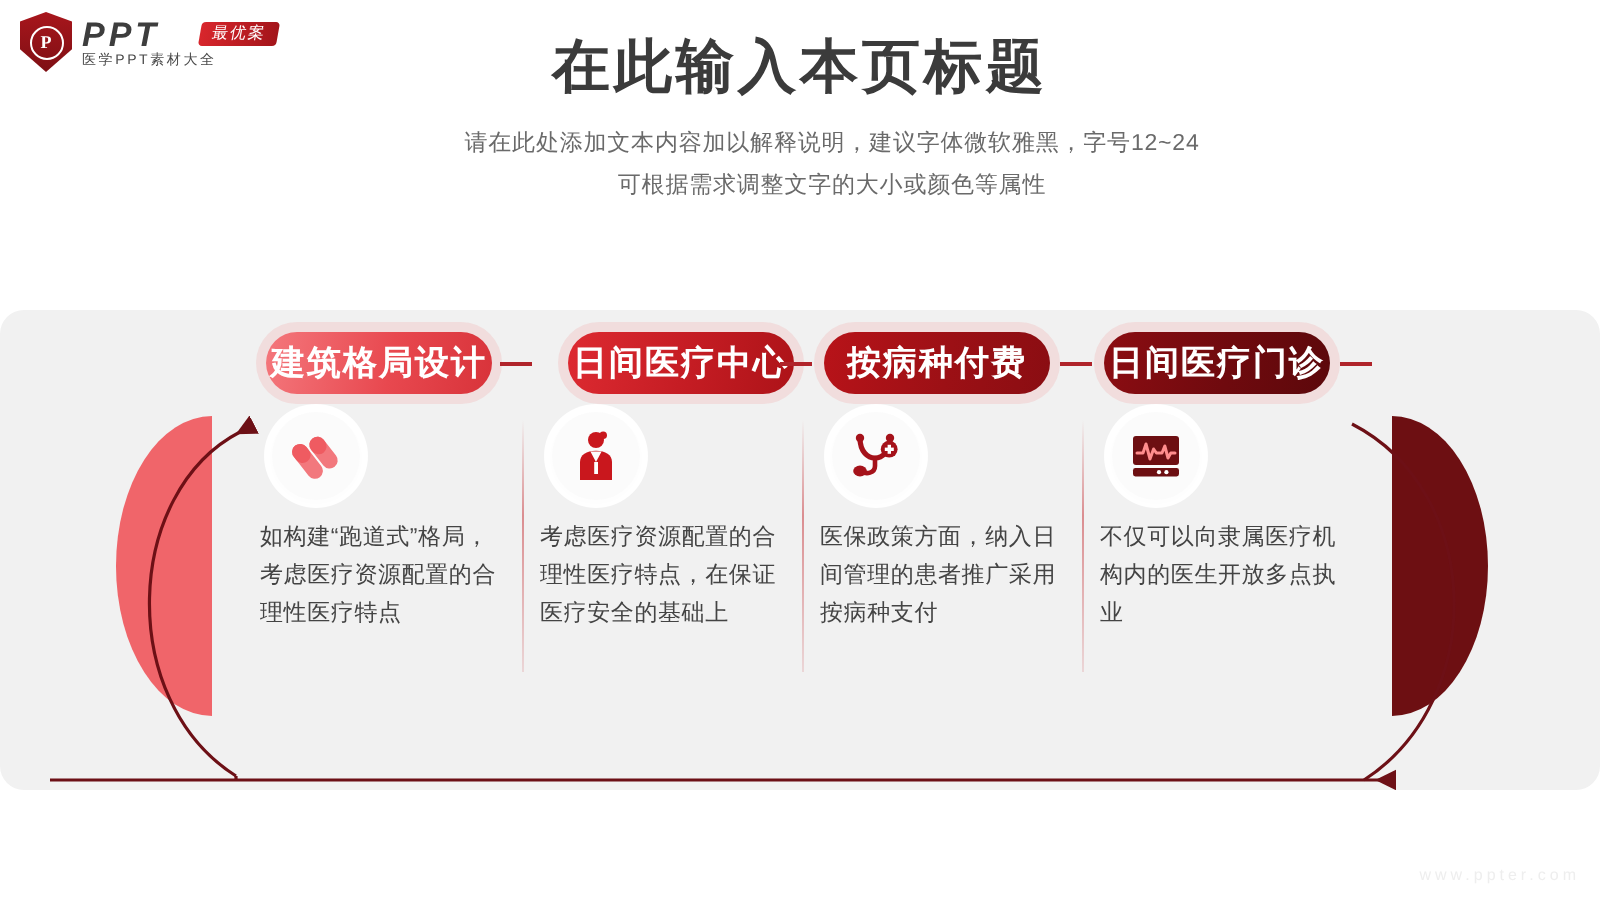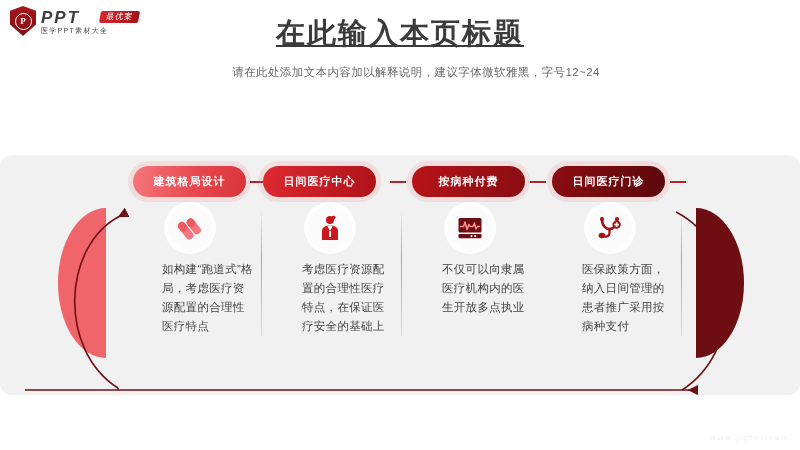--- a/index.html
+++ b/index.html
@@ -34,21 +34,21 @@
   .badge{
     background:linear-gradient(90deg,#d8262c,#a3151a);
     color:#fff;font-size:8px;padding:2px 6px;border-radius:2px;
     letter-spacing:1px;line-height:1;transform:skewX(-10deg);
   }
   .logosub{font-size:7px;color:#4a4a4a;letter-spacing:1.3px;line-height:1;}
 
   
   .title{
     position:absolute;left:0;right:0;top:14px;text-align:center;
-    font-size:29px;font-weight:bold;color:#3b3b3b;letter-spacing:2px;text-decoration:underline;
+    font-size:29px;font-weight:bold;color:#3b3b3b;letter-spacing:2px;
   }
   .sub{
     position:absolute;left:0;right:0;top:62px;text-align:center;
     font-size:11.5px;color:#6a6a6a;line-height:21px;letter-spacing:.4px;padding-left:32px;
   }
 
   
   .panel{
     position:absolute;left:0;right:0;top:155px;height:240px;
     background:#f1f1f1;border-radius:12px;
@@ -71,39 +71,39 @@
   }
 
   
   .arrow-svg{position:absolute;left:0;top:150px;width:800px;height:260px;pointer-events:none;}
 
   
   .pills{position:absolute;left:0;right:0;top:166px;height:34px;}
   .pill{
     position:absolute;top:0;height:31px;border-radius:16px;
     display:flex;align-items:center;justify-content:center;
-    color:#fff;font-size:11px;font-weight:bold;letter-spacing:1px;
+    color:#fff;font-size:17px;font-weight:bold;letter-spacing:1px;
     box-shadow:0 0 0 5px rgba(240,120,120,.16);
   }
   .pill.p0{left:133px;width:113px;background:linear-gradient(100deg,#f4777c 0%,#e8484f 55%,#d8333a 100%);}
-  .pill.p1{left:263px;width:113px;background:linear-gradient(100deg,#dd2a31 0%,#c41c23 55%,#ad1318 100%);}
+  .pill.p1{left:284px;width:113px;background:linear-gradient(100deg,#dd2a31 0%,#c41c23 55%,#ad1318 100%);}
   .pill.p2{left:412px;width:113px;background:linear-gradient(100deg,#b81319 0%,#9c1015 55%,#8a0d12 100%);}
   .pill.p3{left:552px;width:113px;background:linear-gradient(100deg,#8c0d12 0%,#6f0a0e 55%,#5c080b 100%);}
 
   .connector{
     position:absolute;top:15px;width:16px;height:2px;background:#b0242b;
   }
   .connector.c0{left:250px;}
   .connector.c1{left:390px;}
   .connector.c2{left:530px;}
   .connector.c3{left:670px;}
 
   
   .cols{position:absolute;left:122px;right:118px;top:204px;height:150px;display:flex;}
-  .col{flex:1;position:relative;padding:0 8px;box-sizing:border-box;margin-left:32px;}
+  .col{flex:1;position:relative;padding:0 8px;box-sizing:border-box;}
   .divider{
     position:absolute;top:6px;right:0;width:1px;height:126px;
     background:linear-gradient(180deg,rgba(200,60,65,0) 0%,rgba(200,60,65,.55) 38%,rgba(200,60,65,.15) 100%);
   }
   .icon-wrap{
     width:44px;height:44px;border-radius:50%;background:#fbfbfb;
     box-shadow:0 0 0 4px rgba(255,255,255,.95),0 1px 4px rgba(0,0,0,.05);
     display:flex;align-items:center;justify-content:center;margin:2px 0 10px 6px;
   }
   .icon-wrap svg{display:block;}
@@ -130,20 +130,21 @@
         <span class="ppt-word">PPT</span>
         <span class="badge">最优案</span>
       </div>
       <div class="logosub">医学PPT素材大全</div>
     </div>
   </div>
 
   <div class="title">在此输入本页标题</div>
   <div class="sub">
     <div>请在此处添加文本内容加以解释说明，建议字体微软雅黑，字号12~24</div>
+    <div>可根据需求调整文字的大小或颜色等属性</div>
   </div>
 
   <div class="panel">
     <div class="panel-inner"></div>
   </div>
 
   <div class="d-left"></div>
   <div class="d-right"></div>
 
   <svg class="arrow-svg" viewBox="0 0 800 260">
@@ -196,44 +197,44 @@
           <rect x="11.1" y="16" width="1.9" height="6" fill="#fdfdfd"></rect>
         </svg>
       </div>
       <div class="ctext">考虑医疗资源配置的合理性医疗特点，在保证医疗安全的基础上</div>
       <div class="divider"></div>
     </div>
 
     <div class="col">
       <div class="icon-wrap">
         <svg width="26" height="24" viewBox="0 0 26 24">
-          <rect x="1.5" y="2" width="23" height="14.5" rx="1.5" fill="#6d0f12"></rect>
-          <path d="M3.5 10.5 H6.5 L8 6 L10 13.5 L11.8 8.5 L13.2 10.5 H16 L17.4 7 L19 13 L20.4 10.5 H22.5" stroke="#ff8d8d" stroke-width="1.5" fill="none" stroke-linejoin="round" stroke-linecap="round"></path>
-          <rect x="1.5" y="18" width="23" height="4.2" rx="1.2" fill="#6d0f12"></rect>
-          <circle cx="14.5" cy="20.1" r="1.05" fill="#fff"></circle>
-          <circle cx="18.2" cy="20.1" r="1.05" fill="#fff"></circle>
-        </svg>
-      </div>
-      <div class="ctext">不仅可以向隶属医疗机构内的医生开放多点执业</div>
-    </div>
-
-    <div class="col">
-      <div class="icon-wrap">
-        <svg width="26" height="24" viewBox="0 0 26 24">
           <path d="M5 3 C5 10 9 13 12.5 13 C16 13 20 10 20 3" stroke="#a5121a" stroke-width="2.6" fill="none" stroke-linecap="round"></path>
           <circle cx="5" cy="3" r="2.1" fill="#a5121a"></circle>
           <circle cx="20" cy="3" r="2.1" fill="#a5121a"></circle>
           <circle cx="19.6" cy="8.6" r="4.2" fill="#a5121a"></circle>
           <rect x="18.8" y="6.4" width="1.7" height="4.5" fill="#fff"></rect>
           <rect x="17.4" y="7.8" width="4.5" height="1.7" fill="#fff"></rect>
           <path d="M12.5 13 L12.5 17 C12.5 20.5 8 21.5 6 19.5" stroke="#a5121a" stroke-width="2.3" fill="none" stroke-linecap="round"></path>
           <ellipse cx="5" cy="19.5" rx="3.4" ry="2.7" fill="#a5121a"></ellipse>
         </svg>
       </div>
       <div class="ctext">医保政策方面，纳入日间管理的患者推广采用按病种支付</div>
       <div class="divider"></div>
     </div>
 
+    <div class="col">
+      <div class="icon-wrap">
+        <svg width="26" height="24" viewBox="0 0 26 24">
+          <rect x="1.5" y="2" width="23" height="14.5" rx="1.5" fill="#6d0f12"></rect>
+          <path d="M3.5 10.5 H6.5 L8 6 L10 13.5 L11.8 8.5 L13.2 10.5 H16 L17.4 7 L19 13 L20.4 10.5 H22.5" stroke="#ff8d8d" stroke-width="1.5" fill="none" stroke-linejoin="round" stroke-linecap="round"></path>
+          <rect x="1.5" y="18" width="23" height="4.2" rx="1.2" fill="#6d0f12"></rect>
+          <circle cx="14.5" cy="20.1" r="1.05" fill="#fff"></circle>
+          <circle cx="18.2" cy="20.1" r="1.05" fill="#fff"></circle>
+        </svg>
+      </div>
+      <div class="ctext">不仅可以向隶属医疗机构内的医生开放多点执业</div>
+    </div>
+
   </div>
 
   <div class="watermark">www.ppter.com</div>
 
 </div>
 
 </body></html>

